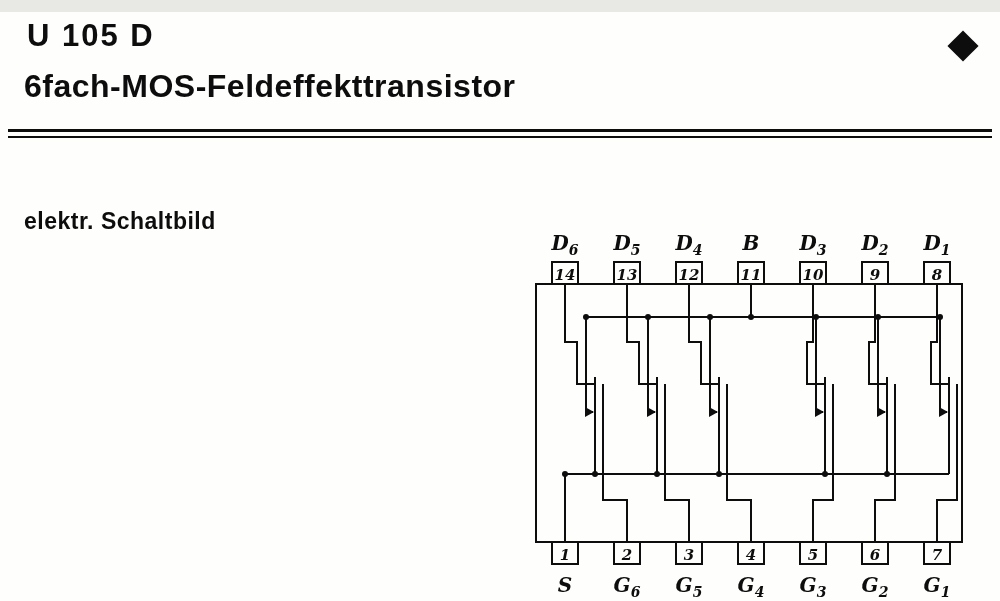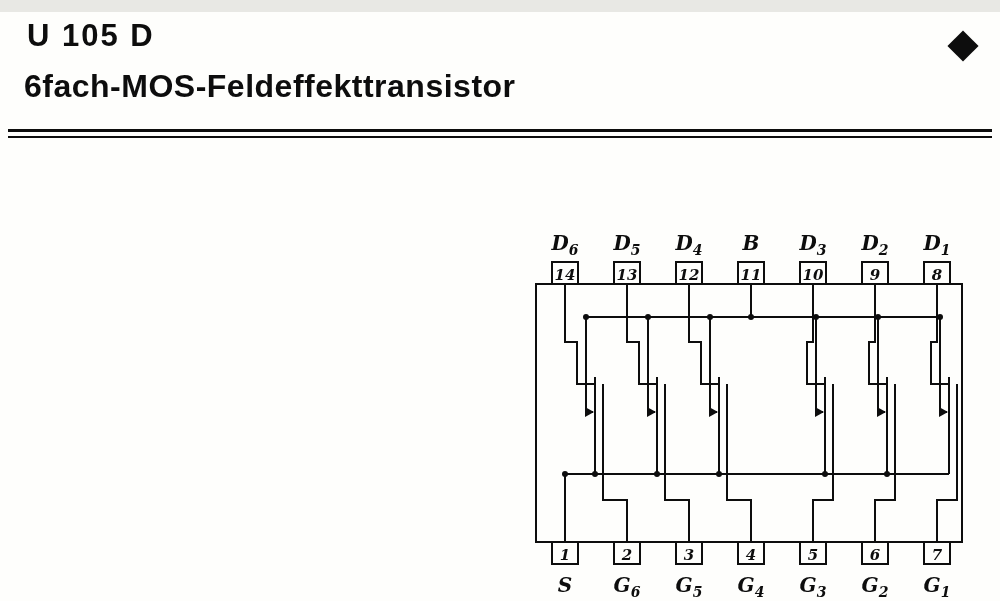--- a/index.html
+++ b/index.html
@@ -45,20 +45,21 @@
 </head>
 <body>
 
 <div class="page">
 
   <div class="title">U 105 D</div>
   <div class="diamond"></div>
   <div class="subtitle">6fach-MOS-Feldeffekttransistor</div>
   <div class="rule-thick"></div>
   <div class="rule-thin"></div>
+  <div class="section-label">elektr. Schaltbild</div>
 
   <svg class="schematic" width="470" height="385" viewBox="0 0 470 385">
 
     <g class="wire">
       <rect x="16" y="62" width="426" height="258"></rect>
       <path d="M66 95 H420"></path>
       <path d="M231 62 V95"></path>
       <path d="M45 252 H429"></path>
       <path d="M45 252 V320"></path>
     </g>

